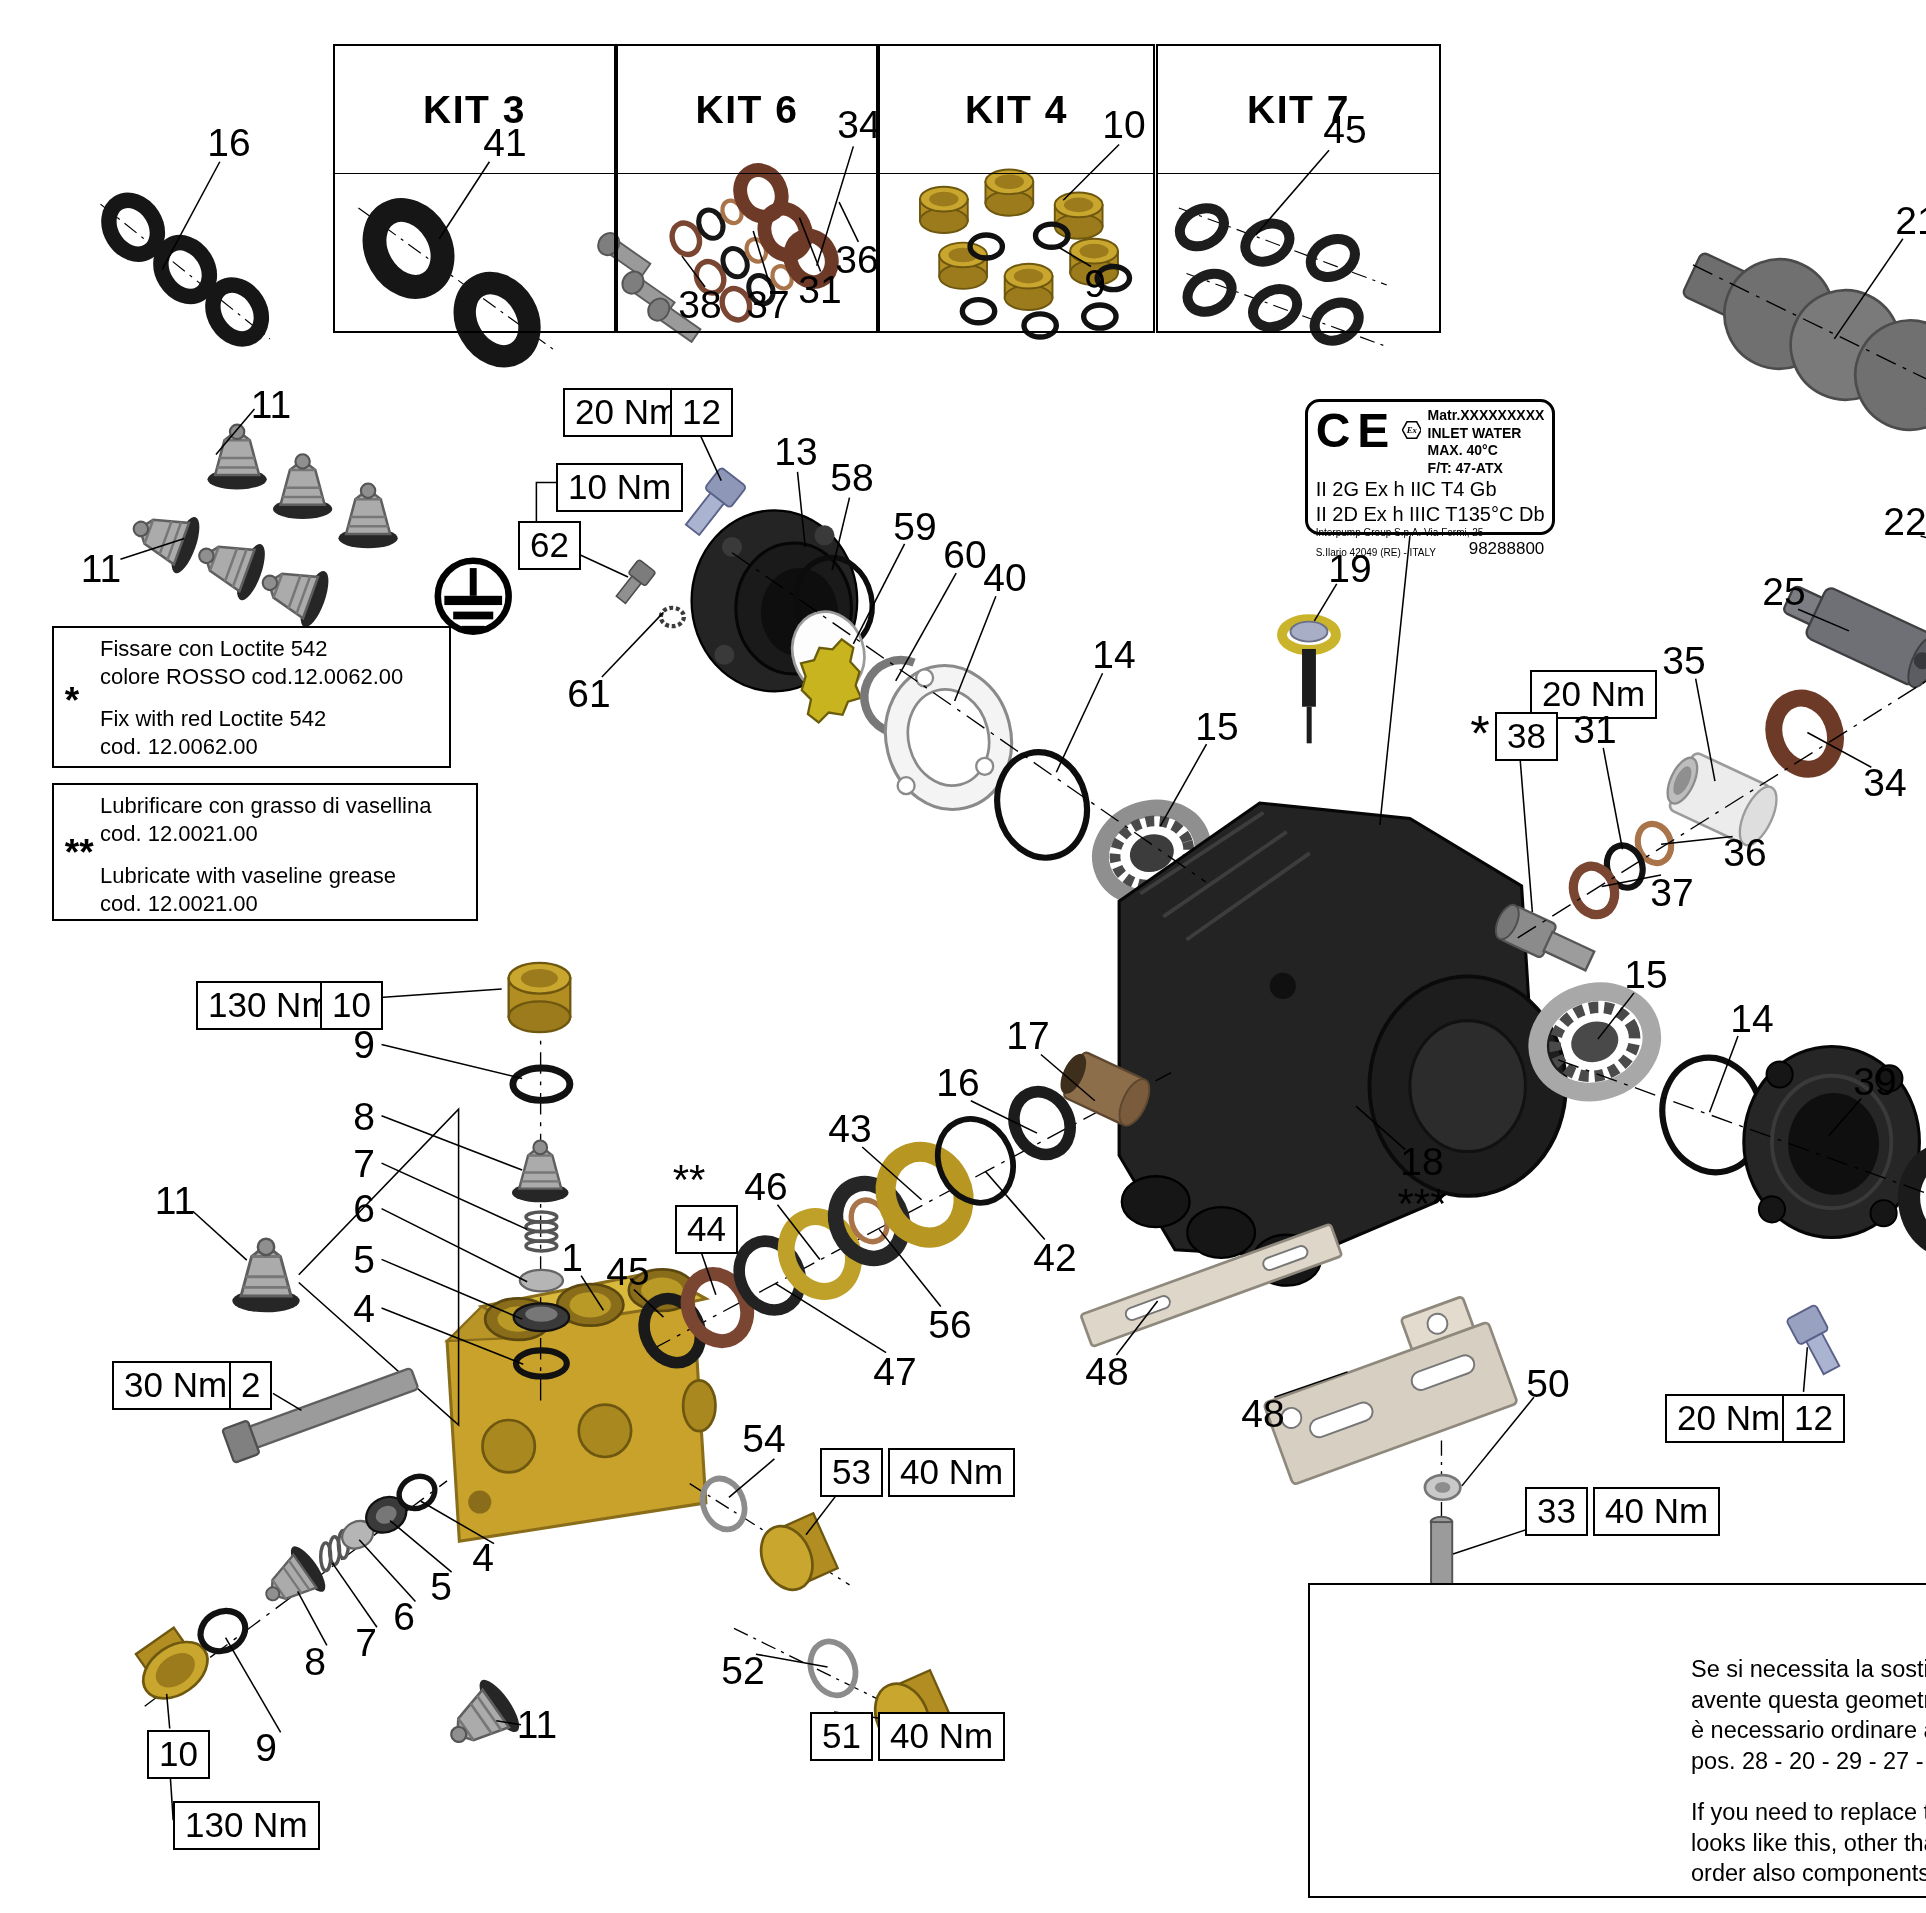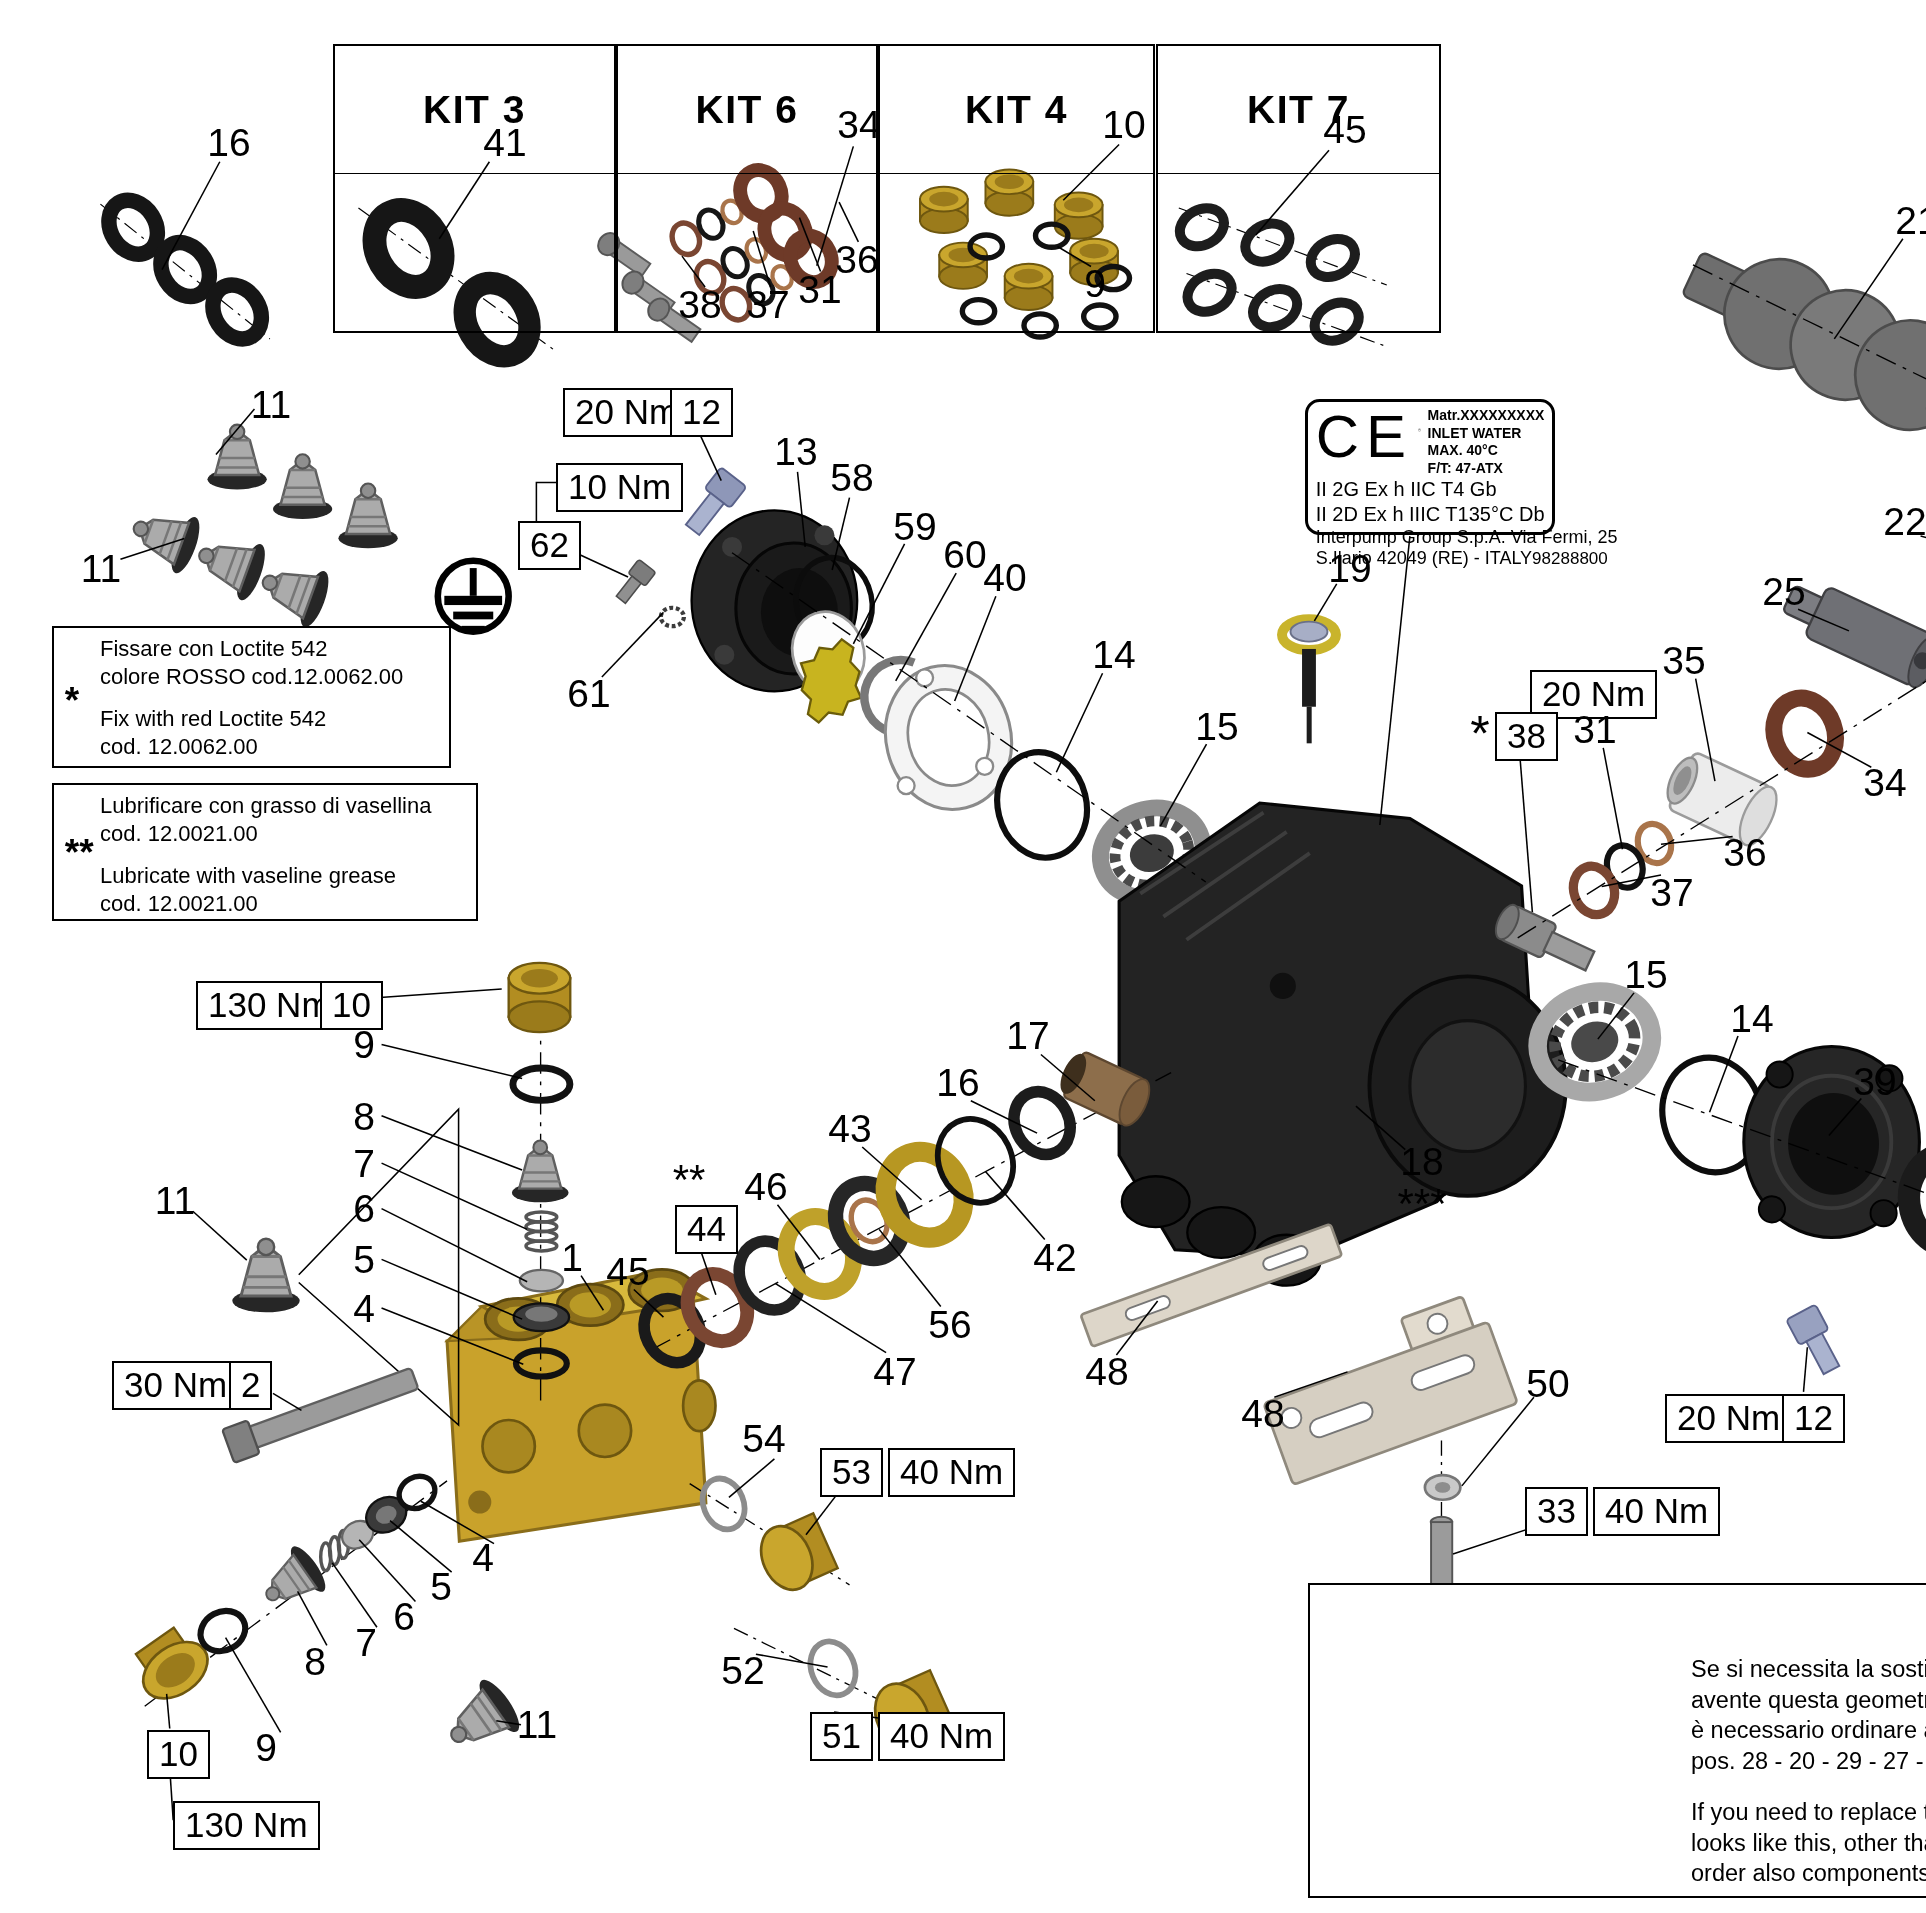--- a/index.html
+++ b/index.html
@@ -12,25 +12,25 @@
   .callout{position:absolute;transform:translate(-50%,-50%);font-size:39px;line-height:1;white-space:nowrap;}
   .boxed{position:absolute;border:2.3px solid #000;background:#fff;padding:3.9px 10px;
          font-size:35px;line-height:1.05;white-space:nowrap;}
   .notebox{position:absolute;border:2.3px solid #000;background:#fff;box-sizing:border-box;
          font-size:22px;line-height:1.25;}
   .notebox .star{position:absolute;left:10.8px;font-size:37px;font-weight:bold;}
   .notebox .ntxt{position:absolute;left:46px;top:7px;}
   .gap{height:15.4px;}
   #celabel{position:absolute;border:3.9px solid #000;border-radius:14.6px;background:#fff;box-sizing:border-box;padding:5.4px 7.7px;}
   #celabel .row1{display:flex;align-items:flex-start;}
-  #celabel .cemark{font-size:60px;font-weight:normal;letter-spacing:7px;line-height:1;}
+  #celabel .cemark{font-size:48px;font-weight:bold;letter-spacing:7px;line-height:1;}
   #celabel .exhex{margin-left:5.4px;}
   #celabel .col{margin-left:6.2px;font-size:14px;line-height:1.25;font-weight:bold;}
   #celabel .big{font-size:20px;line-height:1.25;white-space:nowrap;}
-  #celabel .small{font-size:18px;line-height:1.15;white-space:nowrap;}
+  #celabel .small{font-size:10px;line-height:1.15;white-space:nowrap;}
   #celabel .bottomrow{display:flex;justify-content:space-between;align-items:flex-end;}
   #celabel .code{font-size:17px;}
   #groundlabel{position:absolute;border:3.9px solid #000;background:#fff;box-sizing:border-box;text-align:center;}
   #groundlabel .gcode{font-size:16px;margin-top:1.5px;}
   #footnote{position:absolute;border:2.3px solid #000;background:#fff;box-sizing:border-box;}
   #footnote .ftext{position:absolute;font-size:23.5px;line-height:1.3;}
   #footnote .fen{margin-top:21px;}
 </style>
 </head>
 <body>

